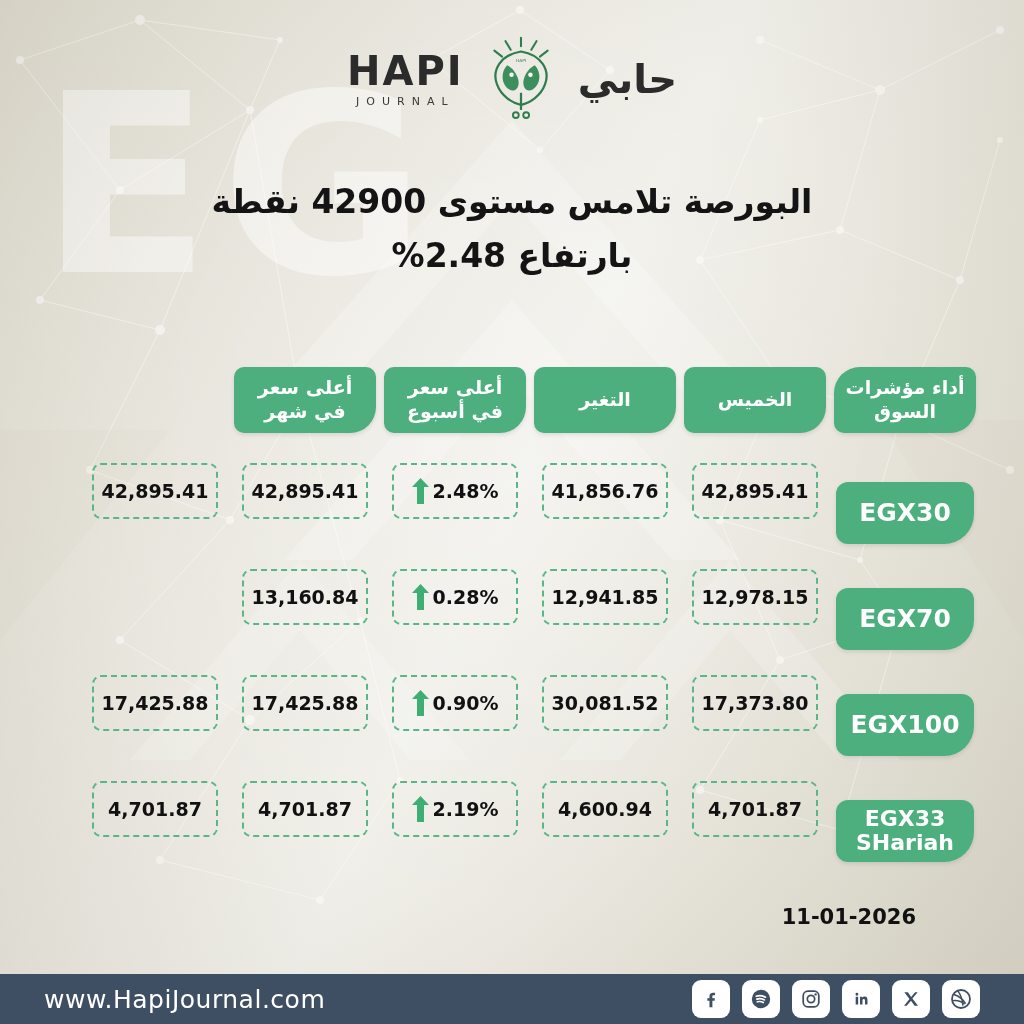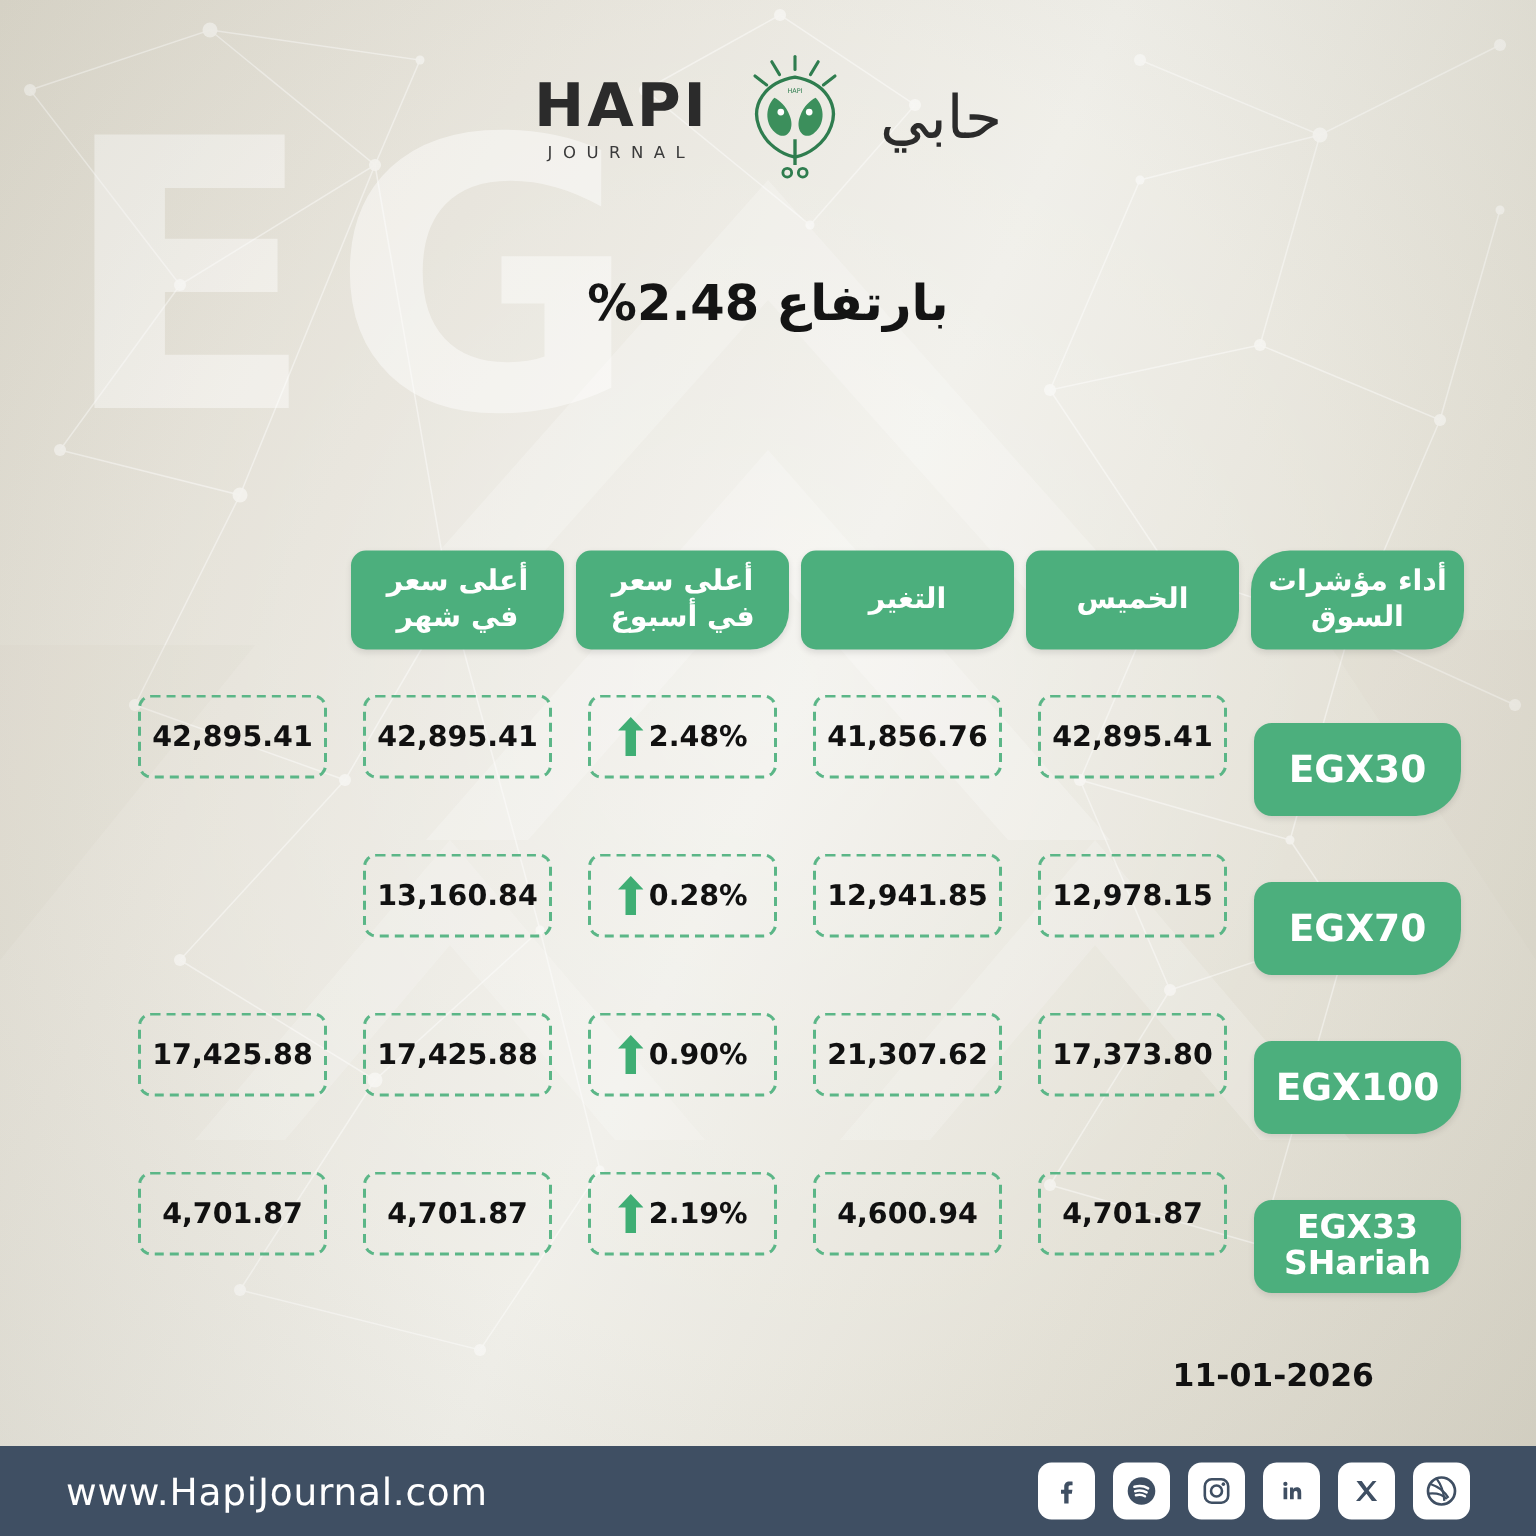--- a/index.html
+++ b/index.html
@@ -43,21 +43,21 @@
 
   
   .logo-wrap {
     position: absolute;
     top: 34px; left: 0; right: 0;
     display: flex; justify-content: center; align-items: center;
     gap: 14px;
     height: 90px;
   }
   .logo-ar {
-    font-size: 40px; font-weight: normal; color: #2b2b2b;
+    font-size: 40px; font-weight: bold; color: #2b2b2b;
     letter-spacing: 1px;
     direction: rtl;
   }
   .logo-mark { width: 86px; height: 86px; }
   .logo-en { display: flex; flex-direction: column; align-items: center; }
   .logo-en .big {
     font-size: 40px; font-weight: bold; color: #2b2b2b;
     letter-spacing: 2px; line-height: 1;
   }
   .logo-en .small {
@@ -154,21 +154,21 @@
     font-size: 21px;
     font-weight: bold;
     color: #111;
     text-align: right;
   }
 
   
   .footer {
     position: absolute;
     left: 0; right: 0; bottom: 0;
-    height: 60px;
+    height: 50px;
     background: #3f4f63;
     display: flex; align-items: center; justify-content: space-between;
     padding: 0 44px;
     direction: ltr;
   }
   .footer .site {
     color: #ffffff;
     font-size: 25px;
     letter-spacing: .5px;
   }
@@ -286,20 +286,21 @@
     <text x="50" y="30" font-size="5" fill="#2f7d4f" text-anchor="middle" font-family="DejaVu Sans, sans-serif">HAPI</text>
   </svg>
 
   <div class="logo-en">
     <div class="big">HAPI</div>
     <div class="small">JOURNAL</div>
   </div>
 </div>
 
 <div class="title">
+  <div>البورصة تلامس مستوى 42900 نقطة</div>
   <div>بارتفاع 2.48%</div>
 </div>
 
 <div class="table">
 
   <div class="row head">
     <div class="cell first">
       <div class="chip idx">أداء مؤشرات السوق</div>
     </div>
     <div class="cell">
@@ -366,21 +367,21 @@
   </div>
 
   <div class="row body">
     <div class="cell first">
       <div class="pill">EGX100</div>
     </div>
     <div class="cell">
       <div class="databox">17,373.80</div>
     </div>
     <div class="cell">
-      <div class="databox">21,307.62</div>
+      <div class="databox">30,081.52</div>
     </div>
     <div class="cell">
       <div class="databox change">
         <svg class="arrow-svg" width="17" height="26" viewBox="0 0 17 26">
           <polygon points="8.5,0 17,9 12,9 12,26 5,26 5,9 0,9" fill="#3fae74"></polygon>
         </svg>
         <span>0.90%</span>
       </div>
     </div>
     <div class="cell">

